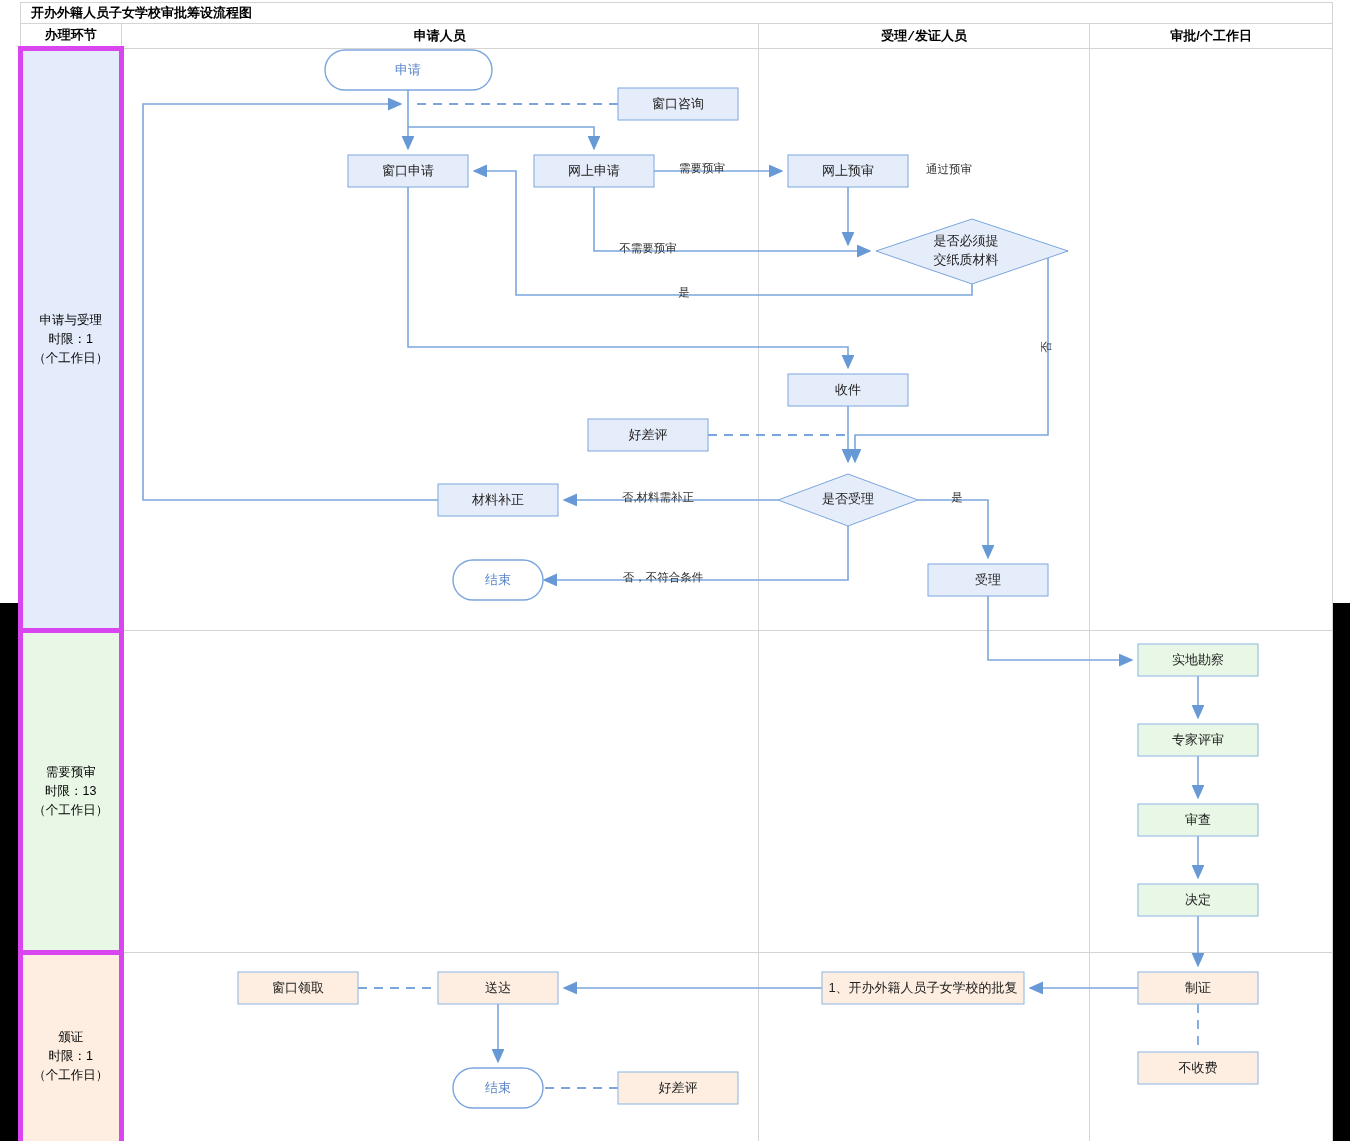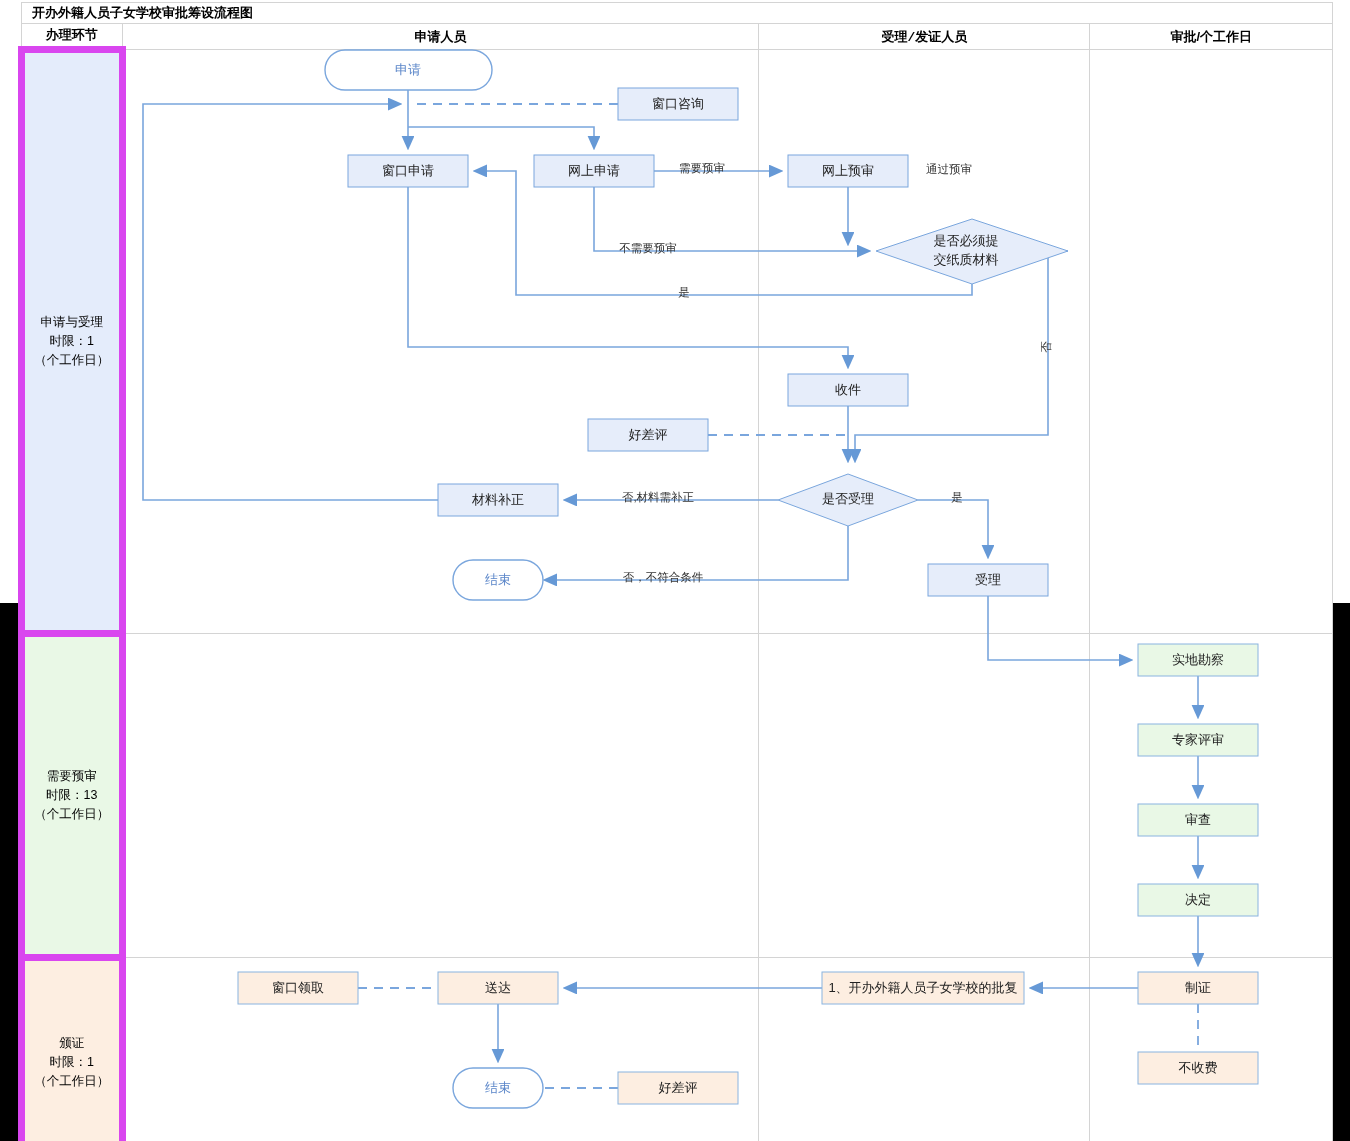--- a/index.html
+++ b/index.html
@@ -1,21 +1,21 @@
 <!DOCTYPE html>
 <html><head>
 <meta charset="utf-8">
 <style>
   html,body{margin:0;padding:0;background:#ffffff;}
   body{font-family:"Liberation Sans","DejaVu Sans",sans-serif;}
   #page{position:relative;width:1350px;height:1141px;background:#fff;overflow:hidden;}
   .tbl{position:absolute;left:18px;top:2px;width:1315px;border-collapse:collapse;}
   .title-cell{border:1px solid #d4d4d4;height:16px;text-align:left;font-size:13px;font-weight:bold;color:#000;padding:1px 10px;margin-left:36px;}
   .hdr-cell{border:1px solid #d4d4d4;height:18px;text-align:center;font-size:13px;font-weight:bold;color:#000;padding:2px 0;}
-  .lane-cell{border:7px solid #d946ef;text-align:center;font-size:12.5px;color:#000;line-height:19px;vertical-align:middle;}
+  .lane-cell{border:5px solid #d946ef;text-align:center;font-size:12.5px;color:#000;line-height:19px;vertical-align:middle;}
   .body-cell{border:1px solid #d4d4d4;background:#fff;}
   .lane1{background:#e4ecfb;}
   .lane2{background:#e9f8e6;}
   .lane3{background:#fdeee1;}
   #flow{position:absolute;left:0;top:0;width:1350px;height:1141px;pointer-events:none;}
   .nodeLabel{font-family:"Liberation Sans","DejaVu Sans",sans-serif;font-size:13px;fill:#222;text-anchor:middle;dominant-baseline:middle;}
   .nodeLabelTerm{font-family:"Liberation Sans","DejaVu Sans",sans-serif;font-size:13px;fill:#5b86c9;text-anchor:middle;dominant-baseline:middle;}
   .edgeLabel{font-family:"Liberation Sans","DejaVu Sans",sans-serif;font-size:11.5px;fill:#333;text-anchor:middle;dominant-baseline:middle;}
   .blkB{fill:#e6edfa;stroke:#7aa6dd;stroke-width:1;}
   .blkG{fill:#e9f8e6;stroke:#8ab4e0;stroke-width:1;}

